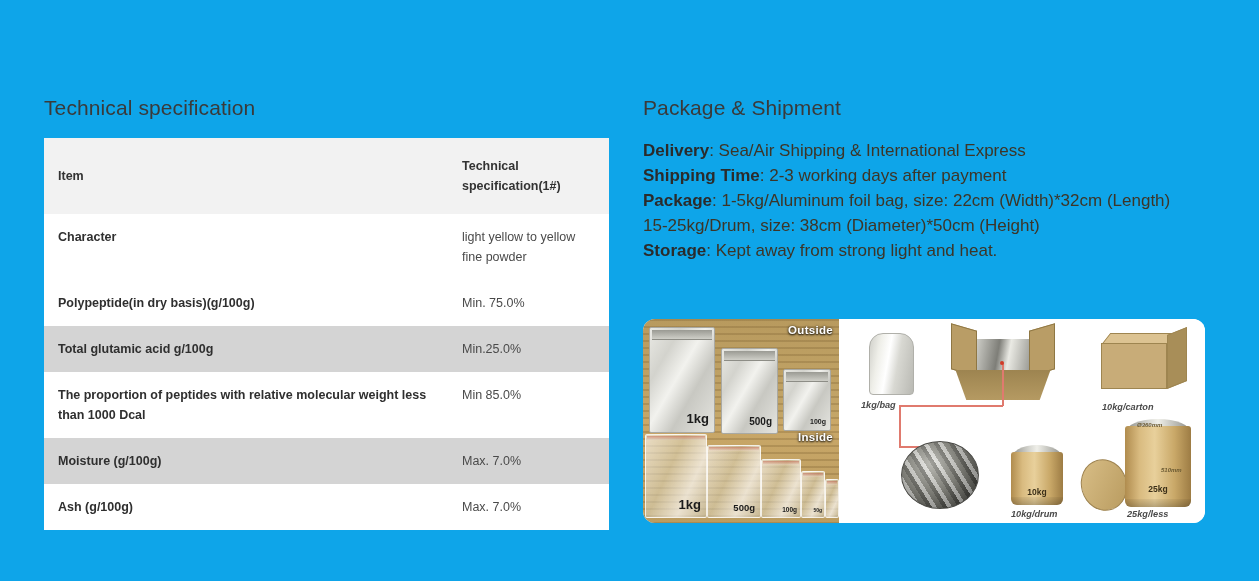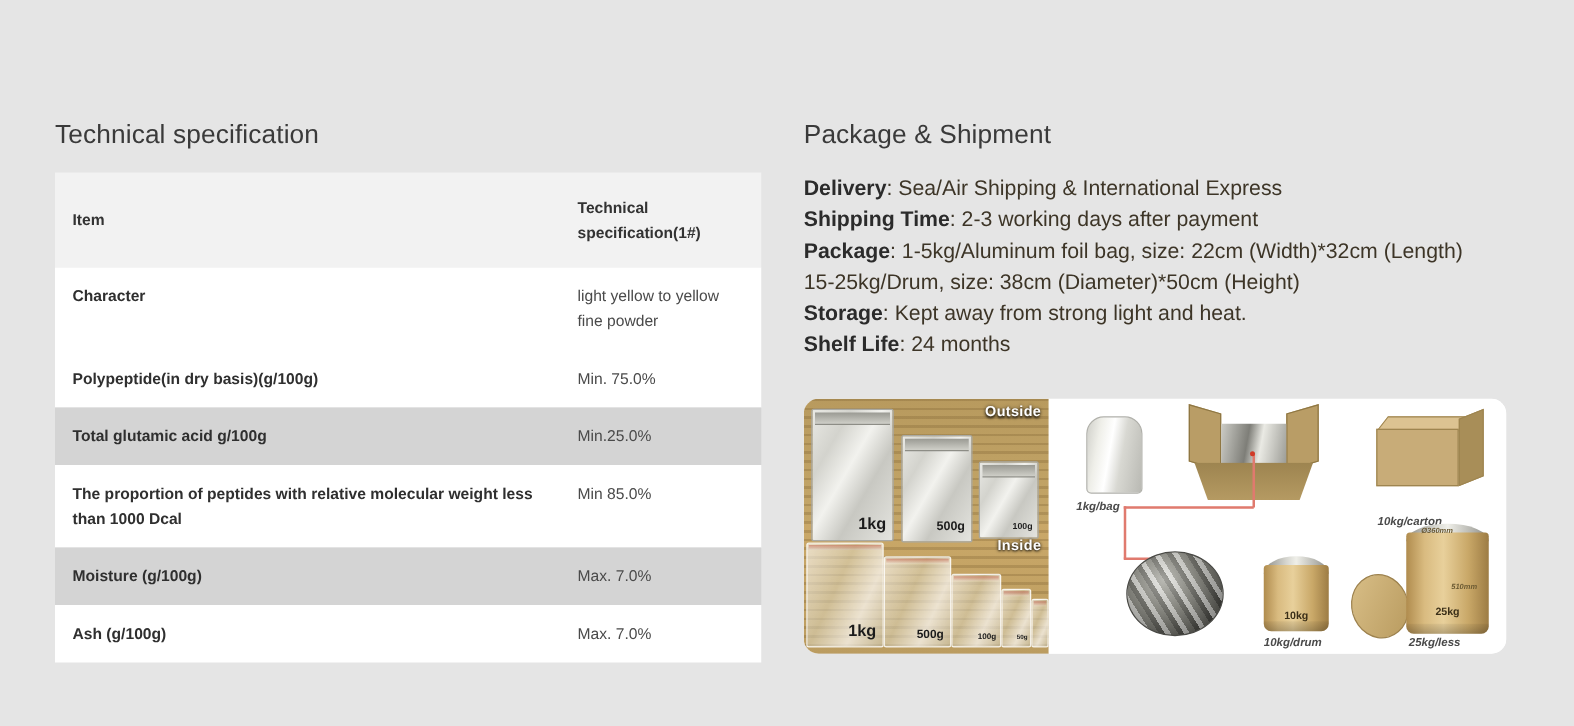--- a/index.html
+++ b/index.html
@@ -2,21 +2,21 @@
 <html><head>
 <meta charset="utf-8">
 <style>
   * { box-sizing: border-box; margin: 0; padding: 0; }
   html, body {
     width: 1259px; height: 581px;
     background: #F8C013;
     font-family: "Liberation Sans", sans-serif;
     overflow: hidden;
   }
-  .page { position: relative; width: 1259px; height: 581px; background: #e5e5e5; }
+  .page { position: relative; width: 1259px; height: 581px; background: #0ea5e9; }
 
   
   .left-col { position: absolute; left: 44px; top: 94px; width: 565px; }
   .section-title {
     font-size: 21px; font-weight: 400; color: #3a3a3a;
     letter-spacing: .1px; line-height: 28px; margin-bottom: 16px;
   }
   .spec-table { width: 565px; border-collapse: collapse; table-layout: fixed; }
   .spec-table td, .spec-table th {
     vertical-align: top; text-align: left; padding: 13px 12px 13px 14px;
@@ -206,23 +206,20 @@
       </div>
       <div class="pkg-line">
         <b>Package</b><span>: 1-5kg/Aluminum foil bag, size: 22cm (Width)*32cm (Length)</span>
       </div>
       <div class="pkg-line">
         <span>15-25kg/Drum, size: 38cm (Diameter)*50cm (Height)</span>
       </div>
       <div class="pkg-line">
         <b>Storage</b><span>: Kept away from strong light and heat.</span>
       </div>
-      <div class="pkg-line">
-        <b>Shelf Life</b><span>: 24 months</span>
-      </div>
     </div>
   </div>
 
   <div class="img-panel">
 
     <div class="photo-bags">
       <div class="woodgrain"></div>
 
       <div class="sidelabel" style="top:5px;">Outside</div>
 
@@ -263,21 +260,21 @@
         <div class="flapR" style="right:2px; top:0; width:26px; height:46px; background:#b99d66; transform:skewY(-16deg); border:1px solid #8f7743;"></div>
         <div class="innerbits" style="left:28px; top:12px; width:52px; height:34px; background:linear-gradient(100deg,#ccccc6,#7e7e78 40%,#eaeae4 60%,#9b9b95);"></div>
         <div class="body" style="left:0; top:43px; width:108px; height:30px; background:linear-gradient(180deg,#9d8450,#b59a62); clip-path: polygon(6% 0, 94% 0, 84% 100%, 16% 100%); border-radius:2px;"></div>
       </div>
 
       <div class="box3d" style="left:262px; top:14px; width:88px; height:58px;">
         <div class="top"></div>
         <div class="front"></div>
         <div class="side"></div>
       </div>
-      <div class="dg-label" style="left:263px; top:93px;text-align:center;">10kg/carton</div>
+      <div class="dg-label" style="left:263px; top:83px;text-align:center;">10kg/carton</div>
 
       <div class="lead" style="left:60px; top:86px; width:104px; height:1.5px;"></div>
       <div class="lead" style="left:163px; top:44px; width:1.5px; height:43px;"></div>
       <div class="leaddot" style="left:161px; top:42px;"></div>
       <div class="lead" style="left:60px; top:86px; width:1.5px; height:42px;"></div>
       <div class="lead" style="left:60px; top:127px; width:42px; height:1.5px;"></div>
       <div class="lead" style="left:101px; top:127px; width:1.5px; height:32px;"></div>
       <div class="leaddot" style="left:99px; top:157px;"></div>
 
       <div class="circlephoto" style="left:62px; top:122px; width:78px; height:68px;">

